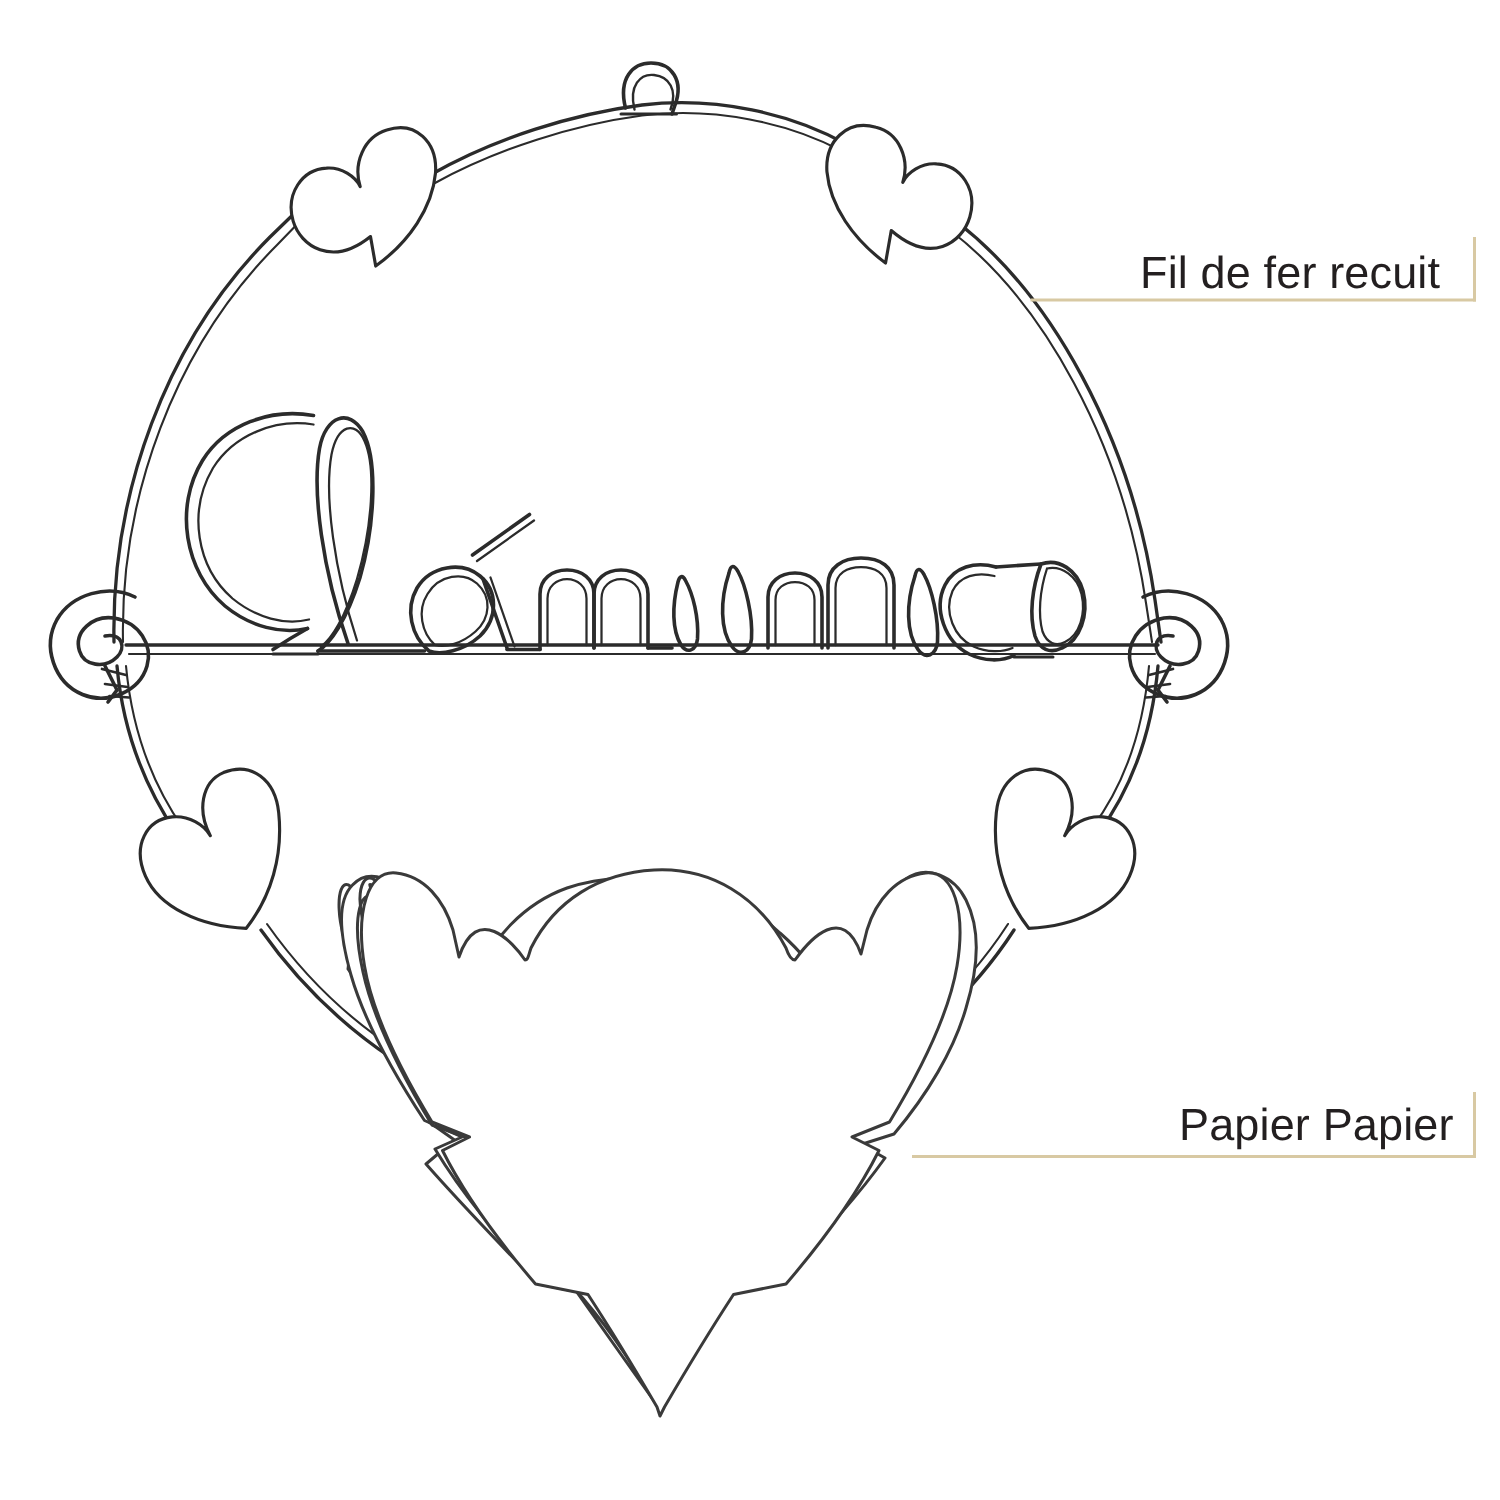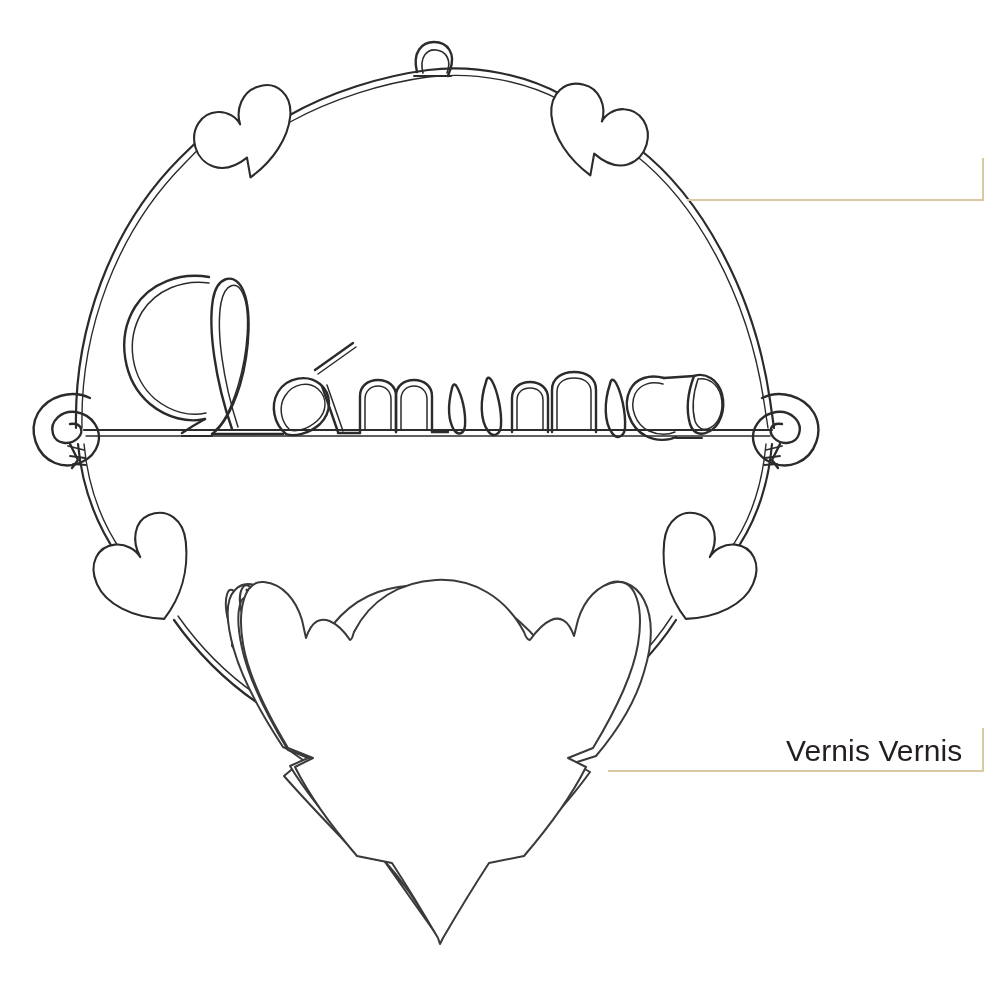--- a/index.html
+++ b/index.html
@@ -360,20 +360,23 @@
                C 720,423 724,409 721,396
                C 718,384 708,377 698,379"></path>
 
       <path stroke-width="2.0" d="M 182,436 L 212,436"></path>
       <path stroke-width="2.0" d="M 676,438 L 702,438"></path>
     </g>
   </svg>
 
   <div class="leader leader-wire"></div>
   <div class="leader-tick tick-wire"></div>
+  <div class="annotation ann-wire">
+    <span class="ann-text">Fil de fer recuit</span>
+  </div>
 
   <div class="leader leader-paper"></div>
   <div class="leader-tick tick-paper"></div>
   <div class="annotation ann-paper">
-    <span class="ann-text">Vernis Vernis</span>
+    <span class="ann-text">Papier Papier</span>
   </div>
 
 </div>
 
 </body></html>

